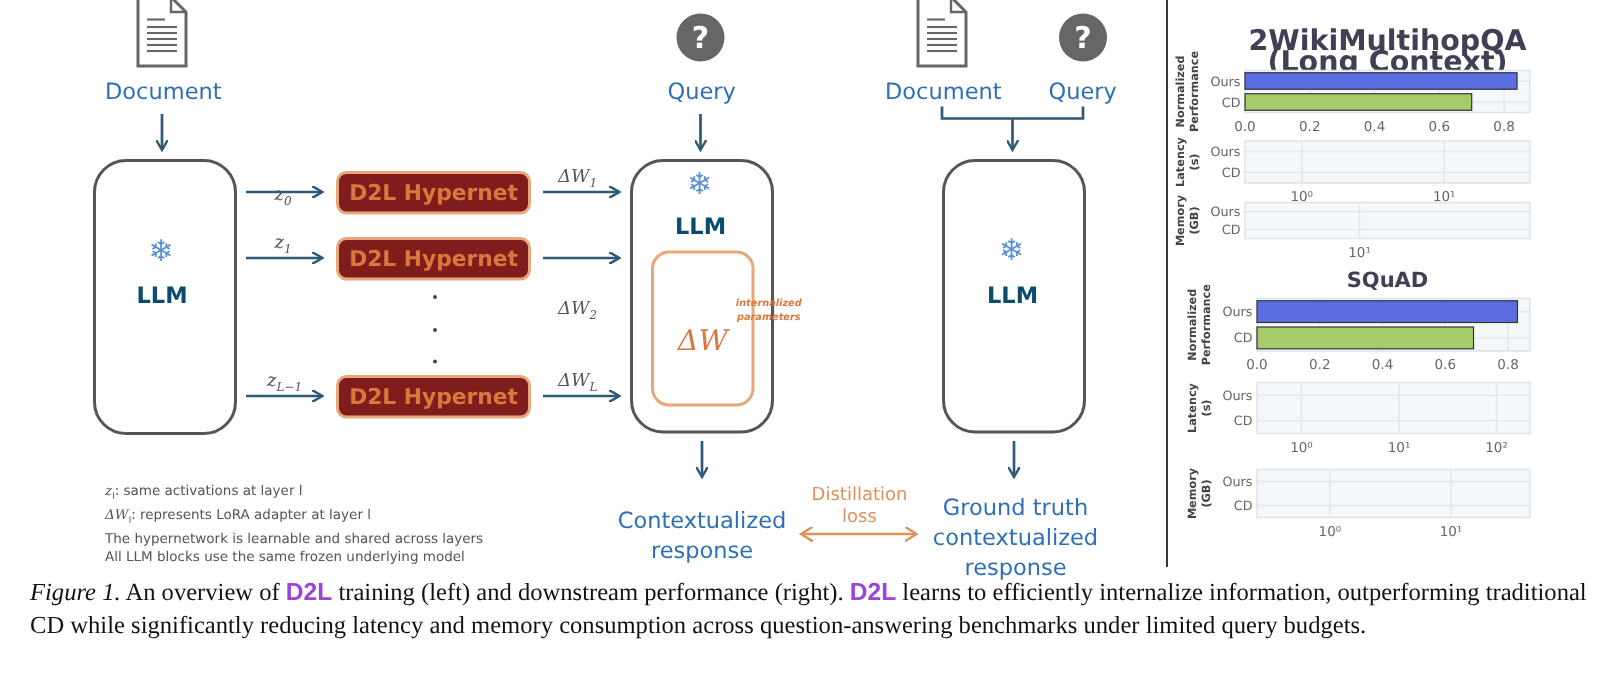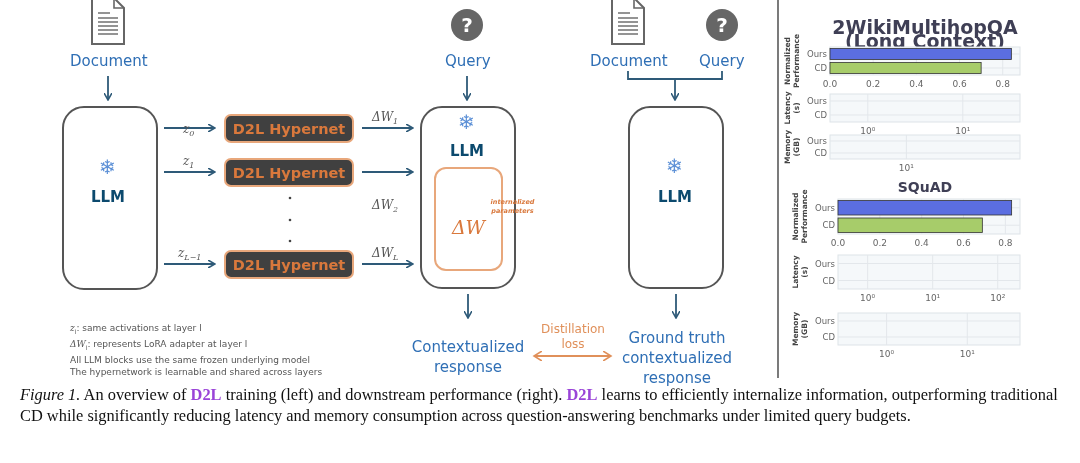--- a/index.html
+++ b/index.html
@@ -1,28 +1,28 @@
 <!DOCTYPE html>
 <html><head>
 <meta charset="utf-8">
 <style>
   html,body{margin:0;padding:0;background:#fff;}
   body{width:1080px;height:463px;position:relative;overflow:hidden;font-family:"DejaVu Sans",sans-serif;}
   .abs{position:absolute;}
   .blue-label{color:#2f6fb5;font-size:15px;font-family:"DejaVu Sans",sans-serif;white-space:nowrap;}
   .llm-box{position:absolute;border:2.5px solid #555;border-radius:22px;box-sizing:border-box;background:#fff;}
   .llm-text{position:absolute;font-weight:bold;color:#0c4a6e;font-size:15px;font-family:"DejaVu Sans",sans-serif;}
-  .hyper{position:absolute;border:2px solid #e8a77b;border-radius:7px;box-sizing:border-box;color:#d9783c;font-weight:bold;font-size:14.5px;display:flex;align-items:center;justify-content:center;font-family:"DejaVu Sans",sans-serif;background:#404040;}
+  .hyper{position:absolute;border:2px solid #e8a77b;border-radius:7px;box-sizing:border-box;color:#d9783c;font-weight:bold;font-size:14.5px;display:flex;align-items:center;justify-content:center;font-family:"DejaVu Sans",sans-serif;background:#7f1d1d;}
   .math{position:absolute;font-family:"DejaVu Serif",serif;font-style:italic;color:#555;font-size:12px;white-space:nowrap;}
   .math sub{font-size:8px;}
   .snow{position:absolute;color:#5b8fd6;font-size:20px;line-height:1;}
   .note{position:absolute;font-size:9px;color:#555;font-family:"DejaVu Sans",sans-serif;line-height:12px;white-space:nowrap;}
   .caption{position:absolute;left:20px;top:384px;width:1050px;font-family:"Liberation Serif",serif;font-size:16.4px;line-height:21px;color:#111;}
   .caption i{font-style:italic;text-align:right;}
-  .d2l{font-family:Liberation Serif, serif;font-weight:bold;color:#9a44d8;margin-top:44px;}
+  .d2l{font-family:Liberation Sans, sans-serif;font-weight:bold;color:#9a44d8;margin-top:44px;}
   .chart-title{position:absolute;font-weight:bold;color:#3f3f55;font-size:19px;text-align:center;font-family:"DejaVu Sans",sans-serif;line-height:14px;}
   svg text{font-family:"DejaVu Sans",sans-serif;}
 </style>
 </head>
 <body>
 
 <svg class="abs" style="left:0;top:0" width="780" height="380">
   <defs>
     <marker id="ah" markerWidth="8" markerHeight="8" refX="6" refY="4" orient="auto" markerUnits="userSpaceOnUse">
       <path d="M0,0 L7,4 L0,8" fill="none" stroke="#2e5a78" stroke-width="1.6"></path>
@@ -132,22 +132,22 @@
 <div class="llm-text" style="left:658px;top:188px;">LLM</div>
 <div class="abs blue-label" style="left:612px;top:328px;width:130px;text-align:center;line-height:20px;">
   <div>Ground truth</div>
   <div>contextualized</div>
   <div>response</div>
 </div>
 
 <div class="note" style="left:70px;top:322px;">
   <div><i style="font-family:'DejaVu Serif',serif">z</i><sub style="font-size:6px">l</sub><span>: same activations at layer l</span></div>
   <div><i style="font-family:'DejaVu Serif',serif">ΔW</i><sub style="font-size:6px">l</sub><span>: represents LoRA adapter at layer l</span></div>
+  <div>The hypernetwork is learnable and shared across layers</div>
   <div>All LLM blocks use the same frozen underlying model</div>
-  <div>The hypernetwork is learnable and shared across layers</div>
 </div>
 
 <div class="chart-title" style="left:830px;top:20px;width:190px;">
   <div>2WikiMultihopQA</div>
   <div>(Long Context)</div>
 </div>
 <div class="chart-title" style="left:830px;top:180px;width:190px;font-size:14px;">
   <div>SQuAD</div>
 </div>
 

